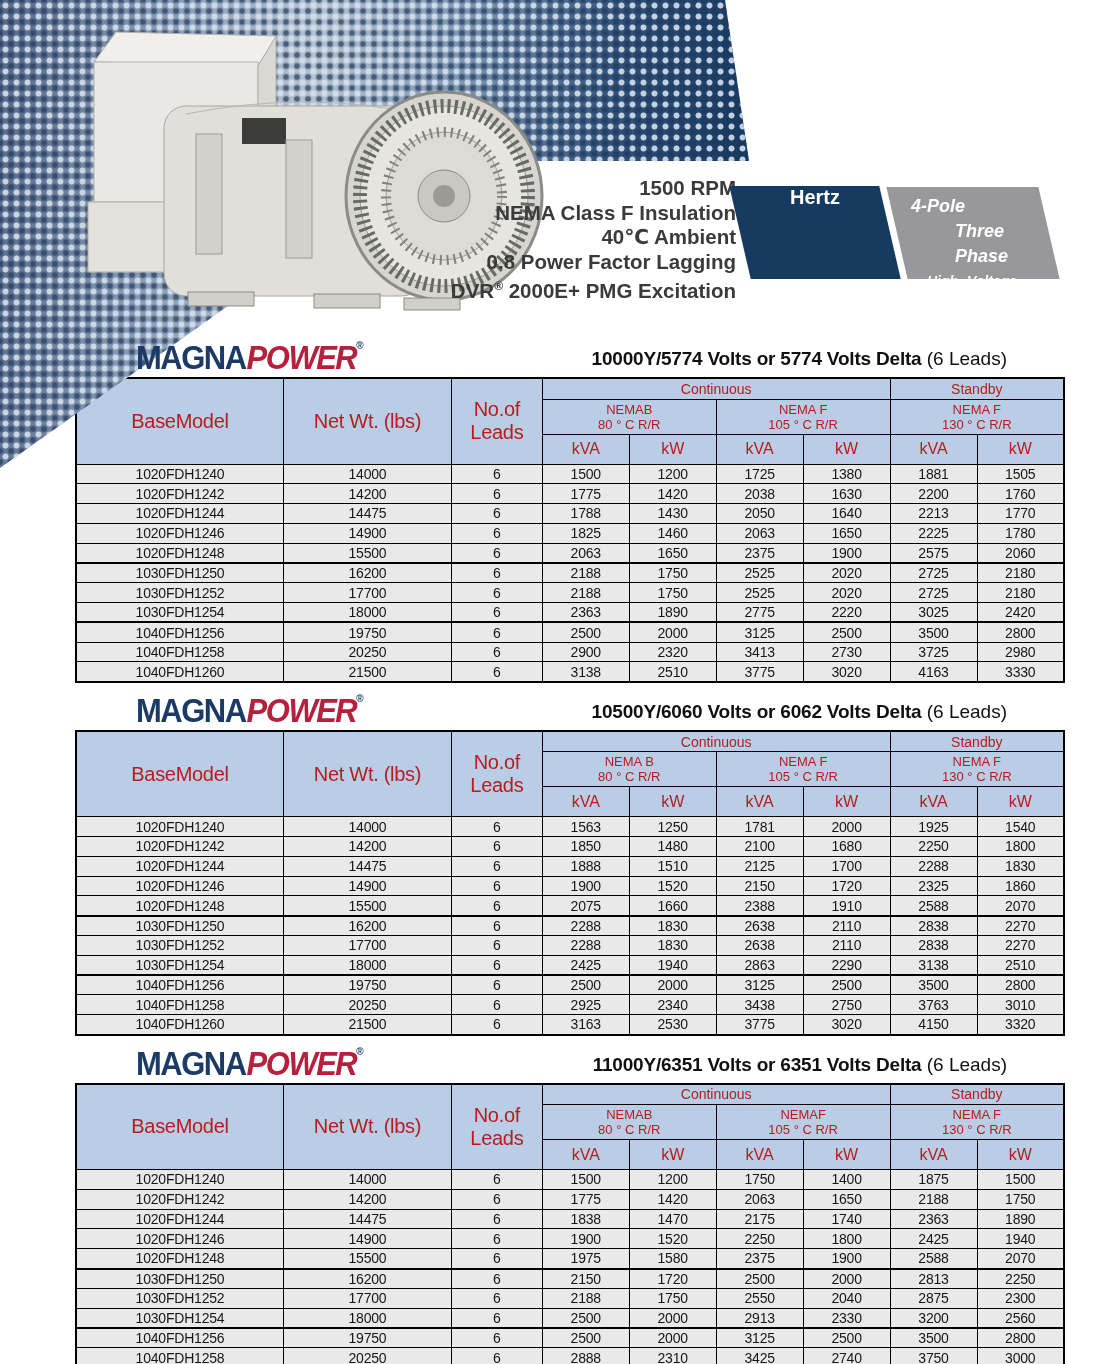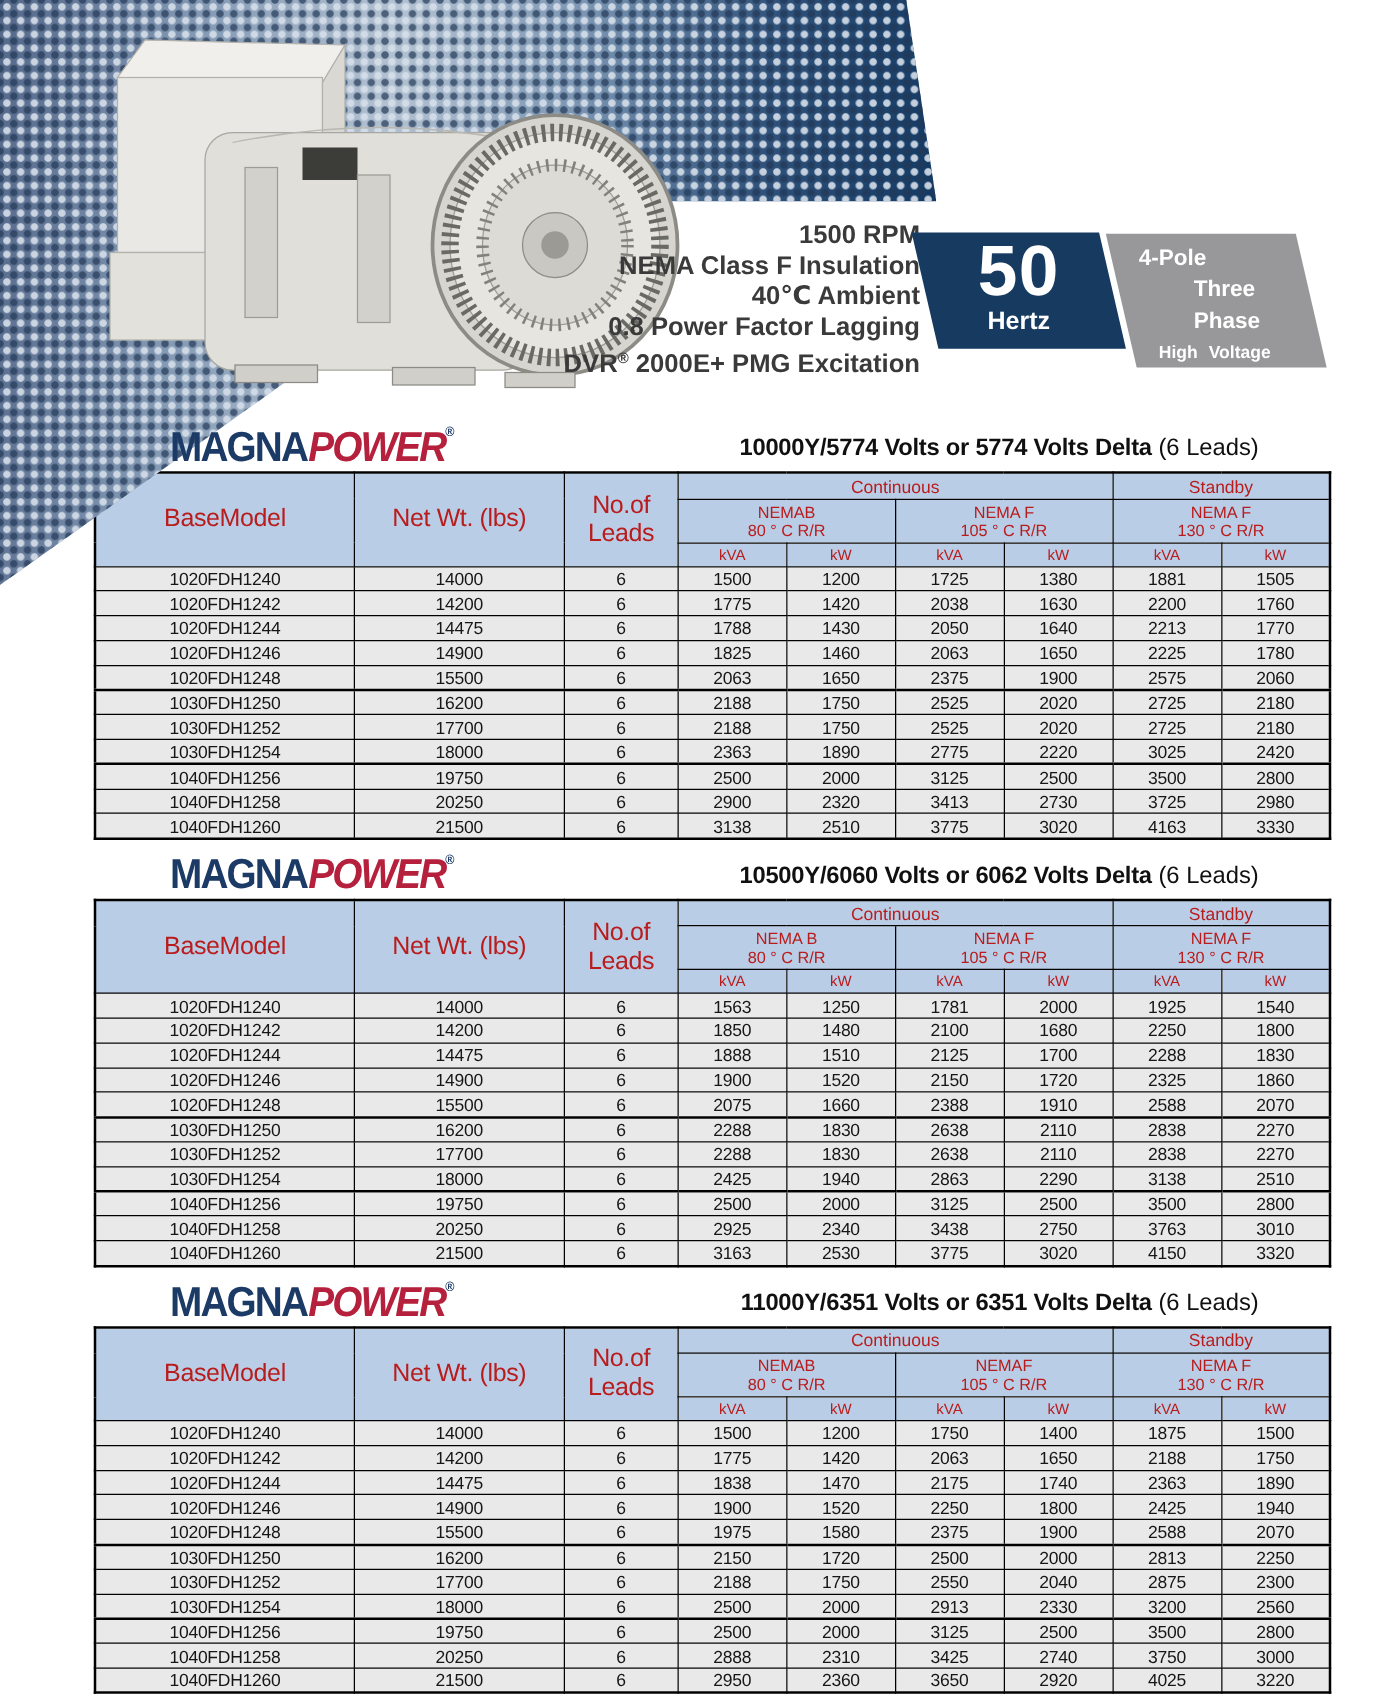--- a/index.html
+++ b/index.html
@@ -23,21 +23,21 @@
     position:absolute; left:400px; top:176px; width:336px;
     text-align:right; font-weight:bold; font-size:20.5px; line-height:24.6px; color:#3a3a3a;
   }
   .specs sup { font-size:12px; }
   .badge { position:absolute; }
   .badge .bg { position:absolute; left:0; top:0; width:100%; height:100%; transform:skewX(13deg); }
   .badge-50 { left:740px; top:186px; width:150px; height:93px; }
   .badge-50 .bg { background:#163a60; }
   .badge-50 .num { position:relative; text-align:center; font-weight:bold; color:#fff; font-size:57px; line-height:58px; margin-top:2px; letter-spacing:1px; }
   .badge-50 .unit { position:relative; text-align:center; font-weight:bold; color:#fff; font-size:20px; line-height:22px; }
-  .badge-type { left:897px; top:187px; width:152px; height:107px; }
+  .badge-type { left:897px; top:187px; width:152px; height:92px;font-style:italic; }
   .badge-type .bg { background:#98989a; }
   .badge-type .ln { position:relative; color:#fff; font-weight:bold; font-size:18px; line-height:25px; word-spacing:5px; }
   .badge-type .ln1 { padding-left:14px; padding-top:7px; }
   .badge-type .ln2 { padding-left:22px;margin-left:36px; }
   .badge-type .ln3 { padding-left:30px; font-size:14px; }
 
   
   .block { margin-left:75px; width:990px; }
   .logo-row { display:flex; align-items:flex-end; height:38px; margin-top:6px; margin-bottom:3px;padding-left:11px; }
   .logo { margin-left:50px; white-space:nowrap; font-weight:bold; font-size:31px; line-height:31px; letter-spacing:-1.5px; transform:scaleY(1.08); transform-origin:bottom left; }
@@ -46,21 +46,21 @@
   .logo .reg { color:#1b3a66; font-size:10px; vertical-align:18px; letter-spacing:0; }
   .block-title { flex:1; text-align:right; padding-right:58px; font-size:19px; color:#101010; padding-bottom:4px; }
   .block-title b { letter-spacing:-0.2px; }
 
   table.spec { width:990px; border-collapse:collapse; table-layout:fixed; border:2.5px solid #000; }
   table.spec th, table.spec td { border:1px solid #000; text-align:center; vertical-align:middle; overflow:hidden; }
   table.spec th { background:#b9cde6; font-weight:normal; color:#b91c1c; }
   .h1 th { height:21px; font-size:14px; }
   th.big { font-weight:bold; font-size:20px; letter-spacing:-0.3px; }
   .h2 th { height:35px; font-size:13px; line-height:15px; }
-  .h3 th { height:19px; font-size:12px; }
+  .h3 th { height:30px; font-size:16px; }
   table.spec td { background:#e9e9e9; height:19.8px; font-size:14px; color:#161616; letter-spacing:-0.2px; padding:0; }
   tr.group-end td { border-bottom:2.5px solid #000; }
 
   .c0 { width:21%; } .c1 { width:17%; } .c2 { width:9.2%; }
   .cn { width:8.8%; }
 </style>
 </head>
 <body>
 
 <div class="sheet">
@@ -97,21 +97,20 @@
     <div class="specs">
       <div>1500 RPM</div>
       <div>NEMA Class F Insulation</div>
       <div>40℃ Ambient</div>
       <div>0.8 Power Factor Lagging</div>
       <div><span>DVR</span><sup>®</sup><span> 2000E+ PMG Excitation</span></div>
     </div>
 
     <div class="badge badge-50">
       <div class="bg"></div>
-      <div class="num">50</div>
       <div class="unit">Hertz</div>
     </div>
 
     <div class="badge badge-type">
       <div class="bg"></div>
       <div class="ln ln1">4-Pole</div>
       <div class="ln ln2">Three Phase</div>
       <div class="ln ln3">High Voltage</div>
     </div>
   </div>

